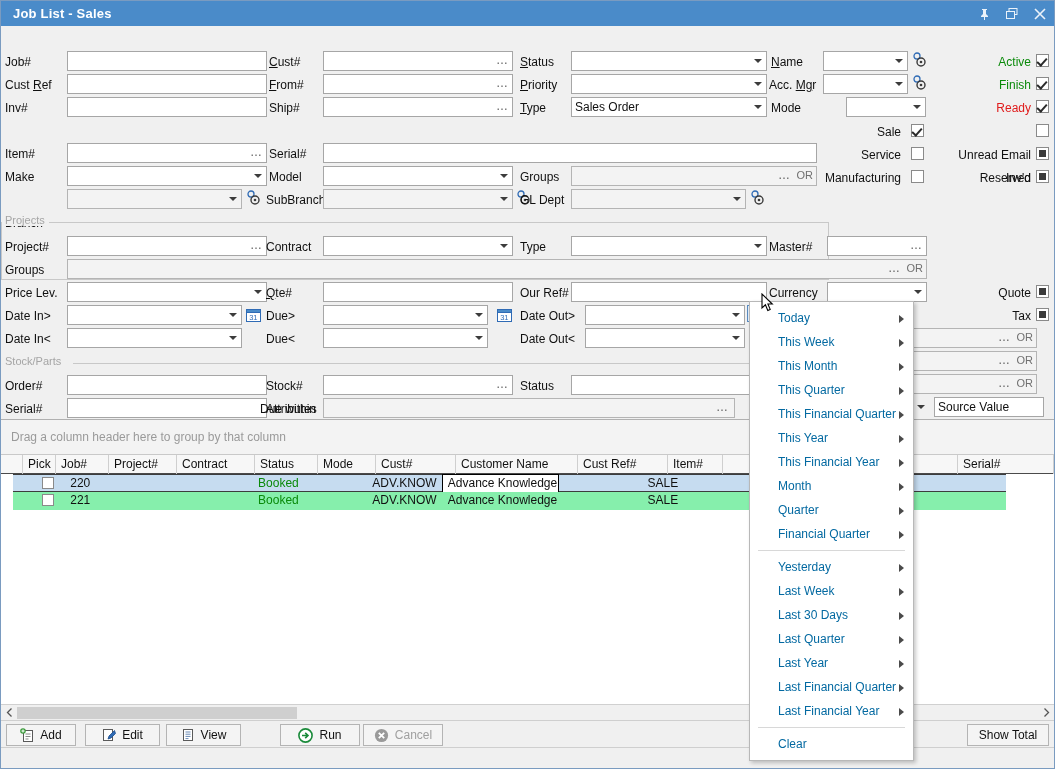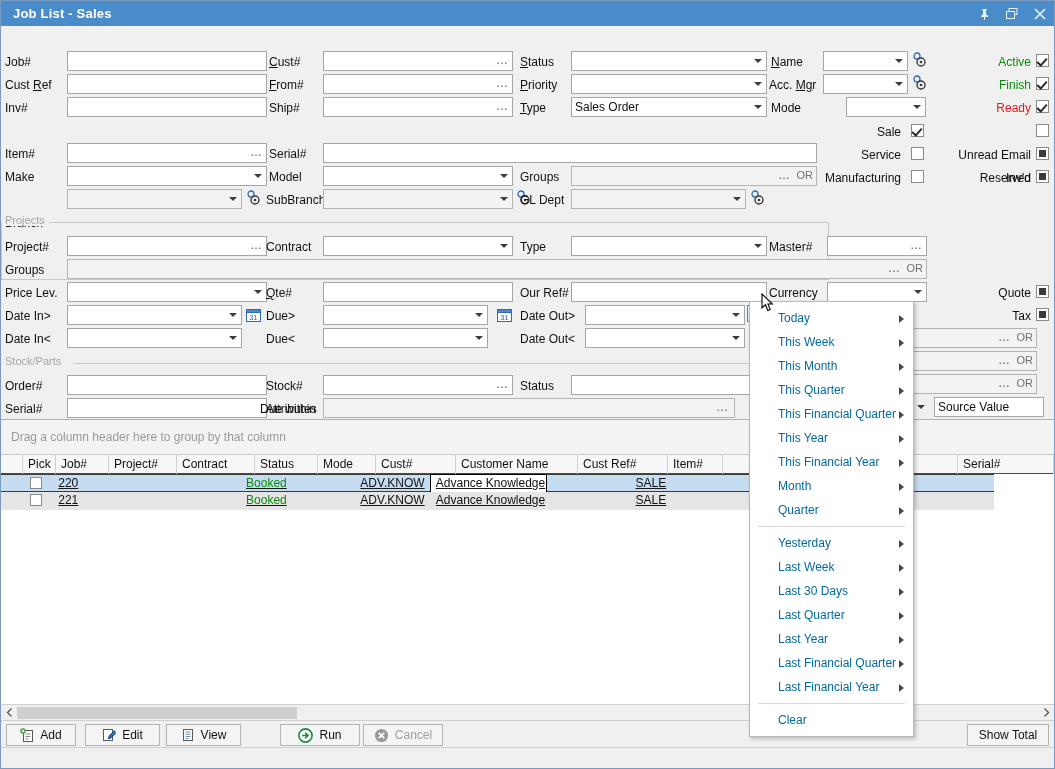--- a/index.html
+++ b/index.html
@@ -128,23 +128,23 @@
   .groupbar span { color:#9a9a9a; font-size:12px; margin-left:10px; }
   .ghead {
     position:absolute; left:0; top:35px; width:1053px; height:19px;
     background:#f7f7f7; border-bottom:1px solid #4a4a4a;
     display:flex;
   }
   .ghead .hc {
     border-right:1px solid #cfcfcf; font-size:12px; color:#101010;
     padding-left:5px; line-height:18px; height:19px; overflow:hidden; white-space:nowrap;
   }
-  .grow { position:absolute; left:0; width:993px; height:18px; display:flex;text-decoration:underline; }
+  .grow { position:absolute; left:12px; width:993px; height:18px; display:flex; }
   .grow.sel { background:#c6dcf0; border-top:1px solid #3c3c3c; border-bottom:1px solid #3c3c3c; }
-  .grow.alt { background:#e5e5e5; }
+  .grow.alt { background:#86efac; }
   .grow .gc {
     font-size:12px; color:#101010; padding-left:5px; line-height:17px;
     height:18px; overflow:hidden; white-space:nowrap;
   }
   .grow .gc.booked { color:#0a8a0a; }
   .cellcb {
     width:12px;height:12px;border:1px solid #8a8a8a;background:#fff;margin-top:2px;margin-left:3px;
   }
   .editcell { background:#ffffff; outline:1px solid #000; }
 
@@ -695,20 +695,24 @@
         <i class="arw"></i>
       </div>
     <div class="ctxitem">
         <span>Month</span>
         <i class="arw"></i>
       </div>
     <div class="ctxitem">
         <span>Quarter</span>
         <i class="arw"></i>
       </div>
+    <div class="ctxitem">
+        <span>Financial Quarter</span>
+        <i class="arw"></i>
+      </div>
     <div class="ctxsep"></div>
     <div class="ctxitem">
         <span>Yesterday</span>
         <i class="arw"></i>
       </div>
     <div class="ctxitem">
         <span>Last Week</span>
         <i class="arw"></i>
       </div>
     <div class="ctxitem">

